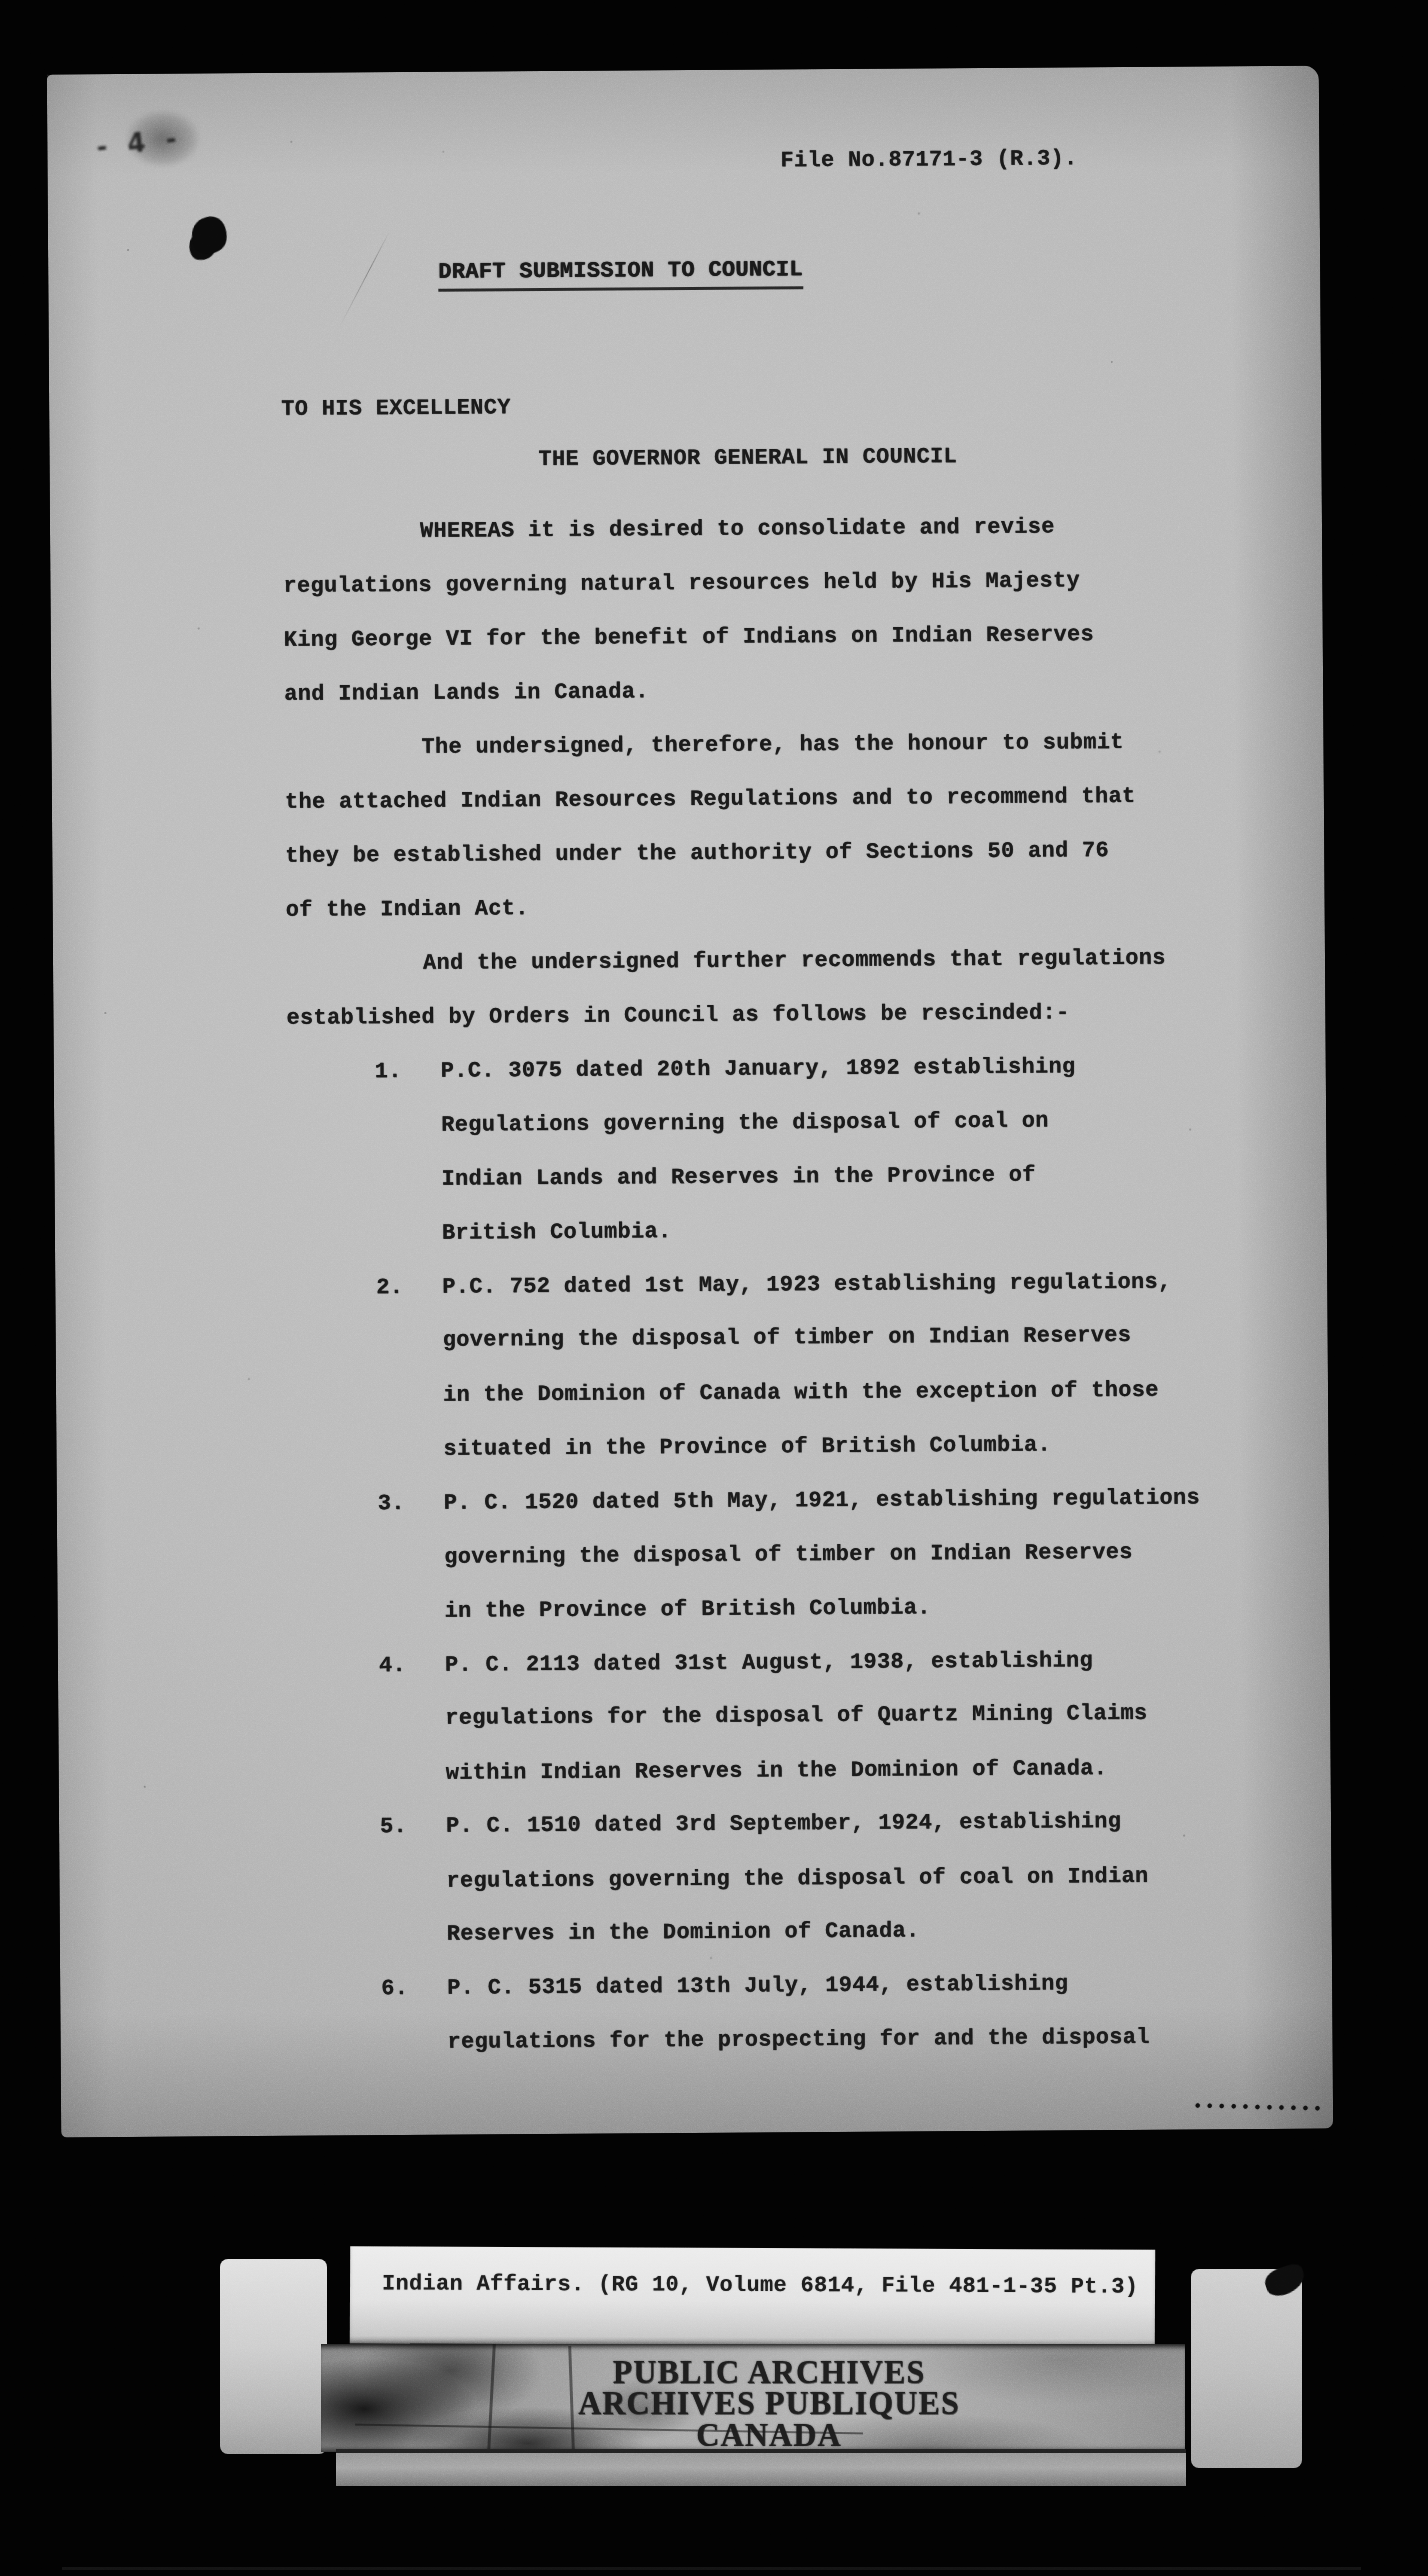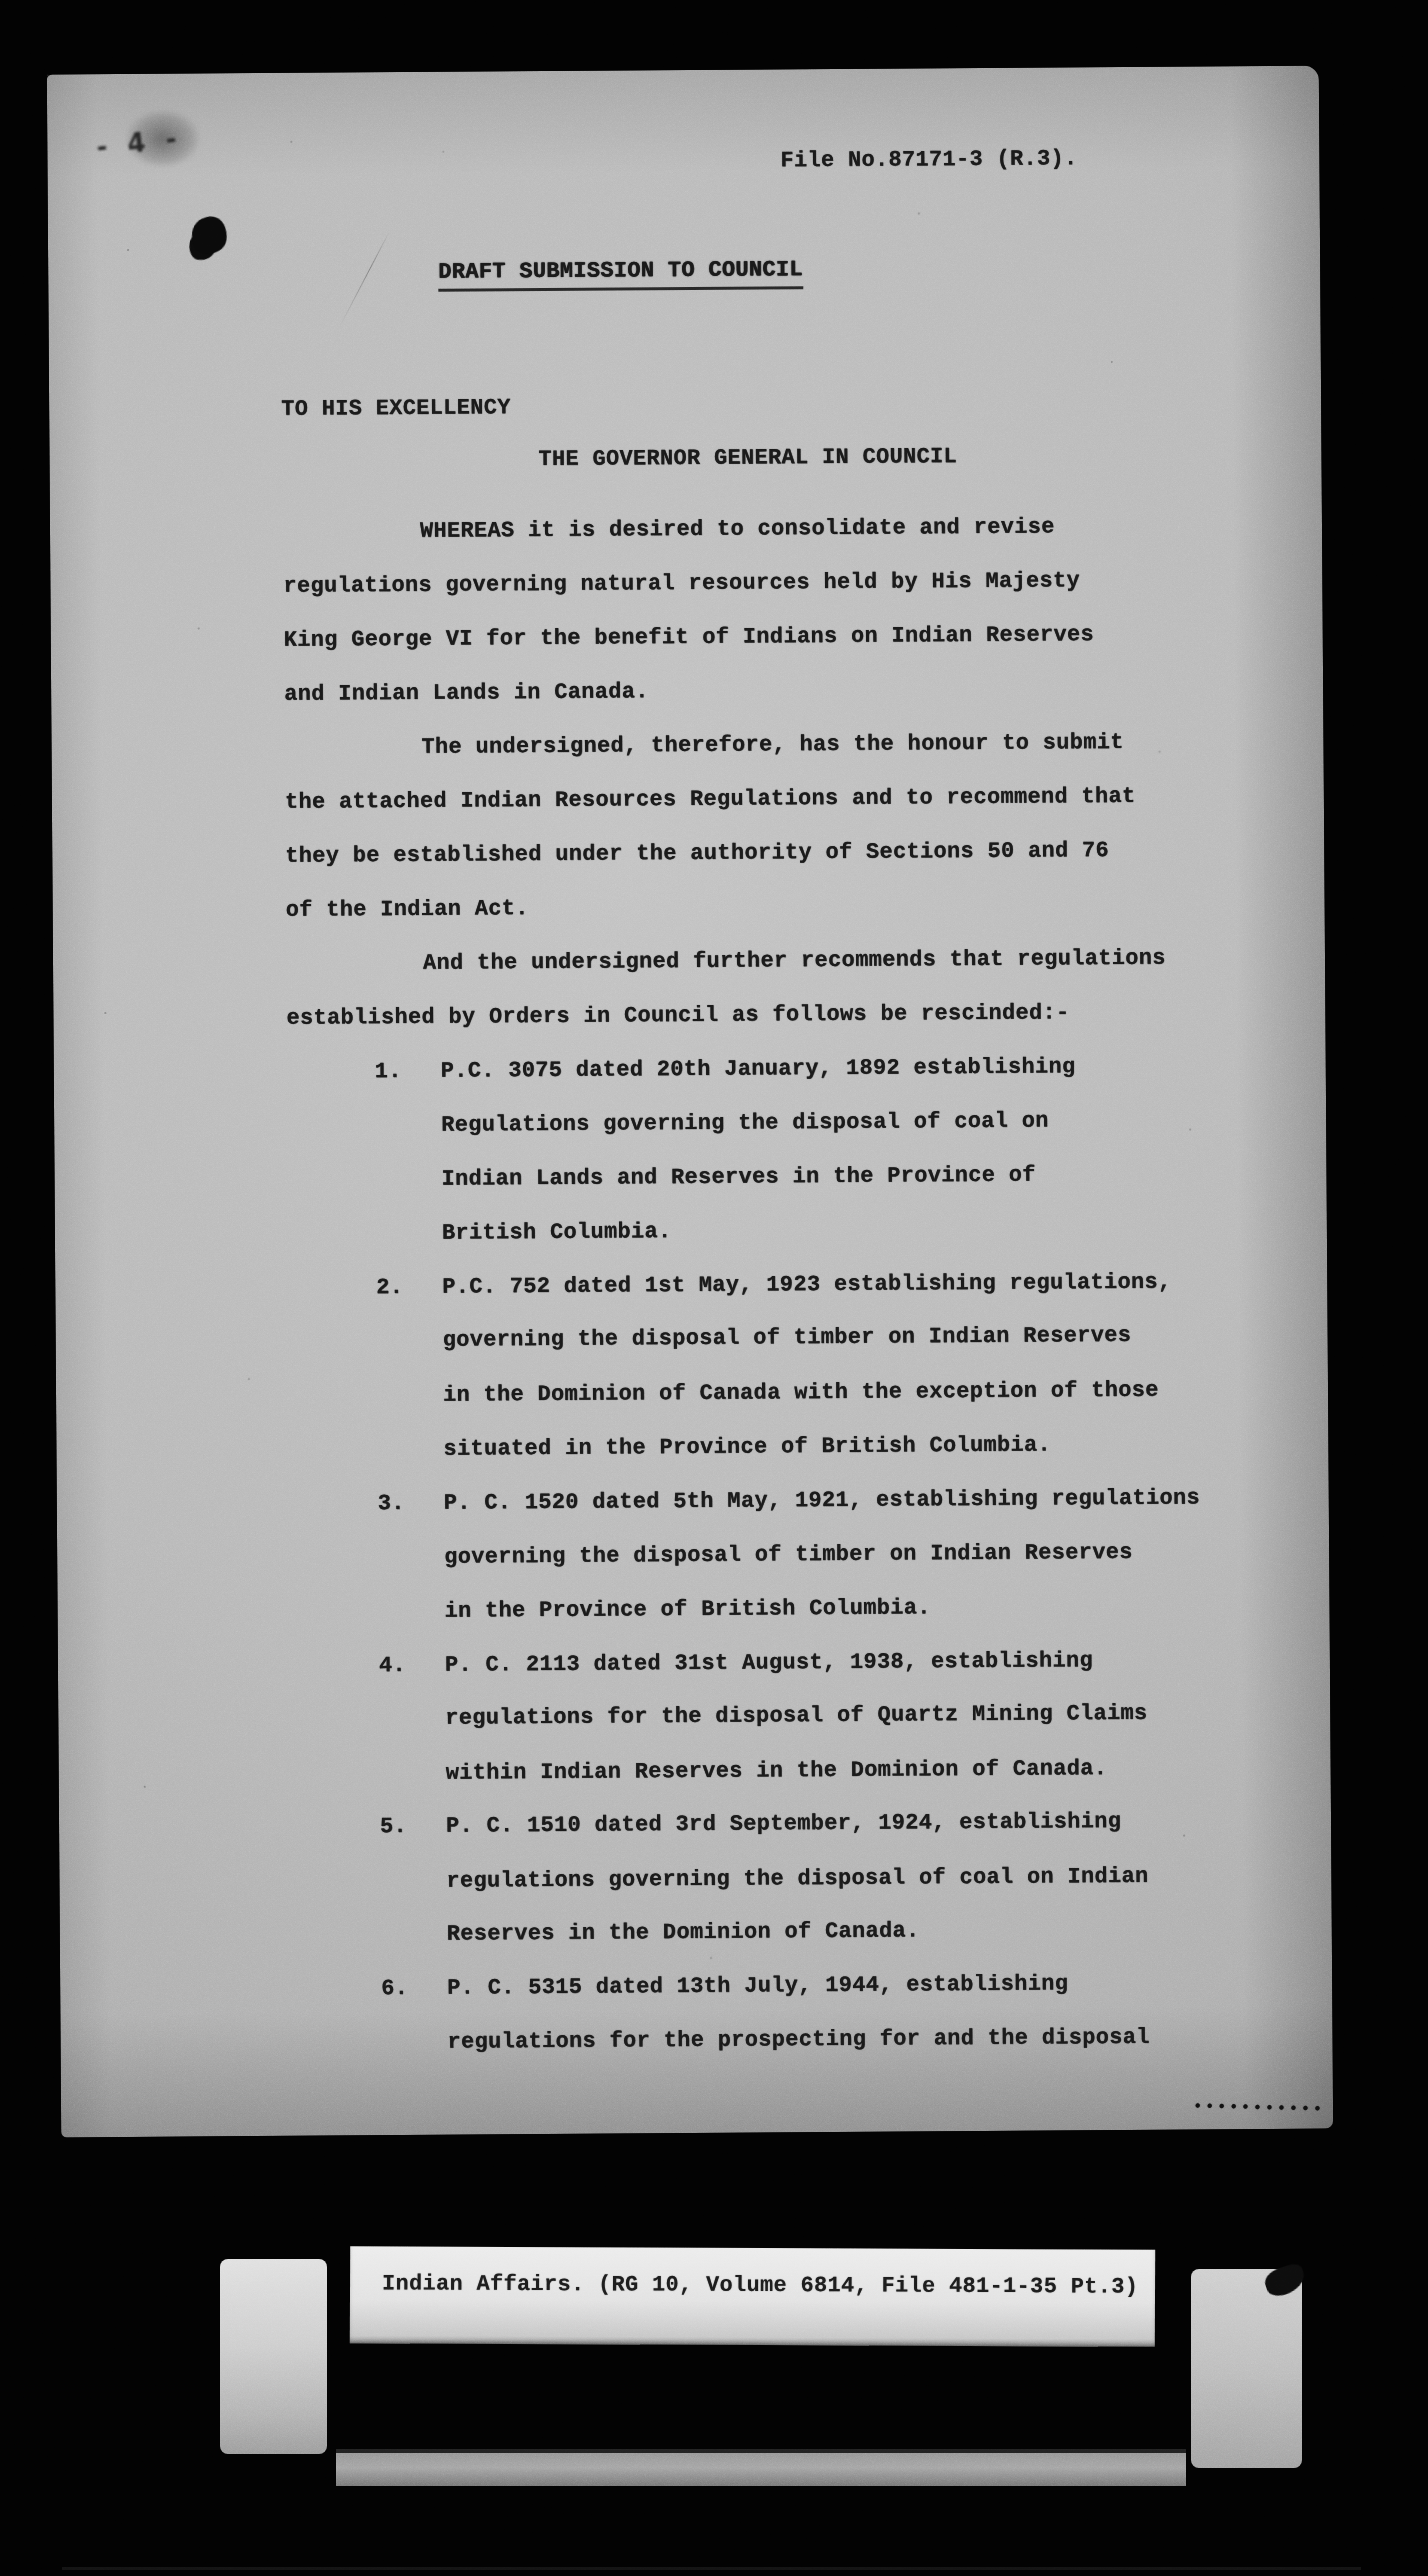--- a/index.html
+++ b/index.html
@@ -142,20 +142,30 @@
 
   <div class="tab tab-left"></div>
   <div class="tab tab-right">
     <div class="tab-notch"></div>
   </div>
 
   <div class="label-card">
     <div class="label-text">Indian Affairs. (RG 10, Volume 6814, File 481-1-35 Pt.3)</div>
   </div>
 
+  <div class="stamp-card">
+    <div class="crack" style="left:169px;top:0;width:3.4px;height:107px;transform:rotate(3deg);"></div>
+    <div class="crack" style="left:249px;top:2.3px;width:2.8px;height:104px;transform:rotate(-2deg);"></div>
+    <div class="crack" style="left:34px;top:84px;width:508px;height:2.3px;transform:rotate(1deg);"></div>
+    <div class="stamp-text">
+      <div>PUBLIC ARCHIVES</div>
+      <div>ARCHIVES PUBLIQUES</div>
+      <div>CANADA</div>
+    </div>
+  </div>
 
   <div class="bottom-strip"></div>
   <div class="base-line"></div>
 
   <svg class="grain" viewBox="0 0 2528 4560" preserveAspectRatio="none" xmlns="http://www.w3.org/2000/svg">
     <filter id="grainf">
       <feTurbulence type="fractalNoise" baseFrequency="0.75" numOctaves="2" stitchTiles="stitch"></feTurbulence>
       <feColorMatrix type="saturate" values="0"></feColorMatrix>
       <feComponentTransfer>
           <feFuncA type="linear" slope="0.5" intercept="0"></feFuncA>

